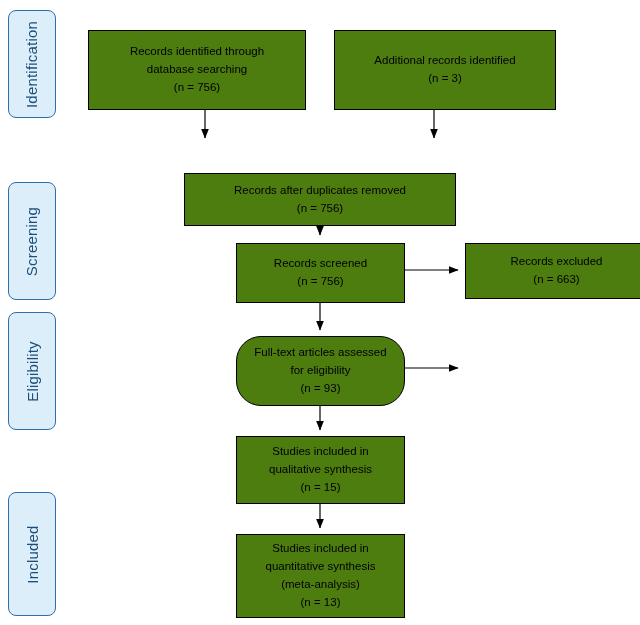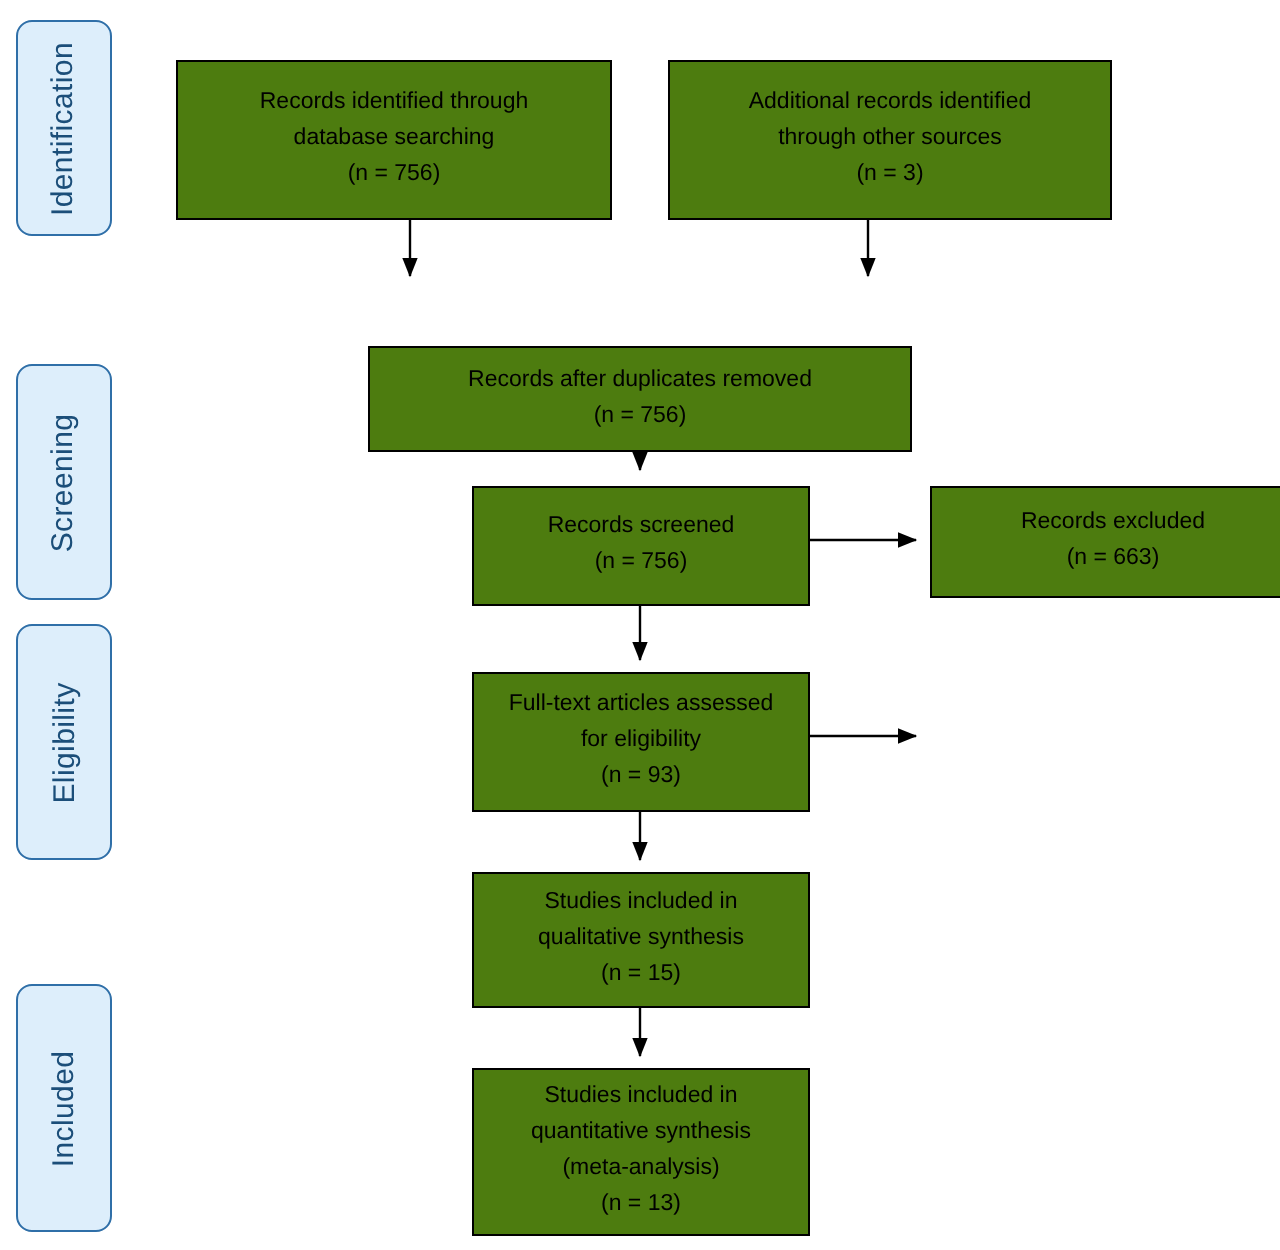--- a/index.html
+++ b/index.html
@@ -109,40 +109,39 @@
   </svg>
 
   <div class="box" style="left:88px; top:30px; width:218px; height:80px;">
     <span class="ln">Records identified through</span>
     <span class="ln">database searching</span>
     <span class="ln">(n = 756)</span>
   </div>
 
   <div class="box" style="left:334px; top:30px; width:222px; height:80px;">
     <span class="ln">Additional records identified</span>
-    <span class="ln">through other sources</span>
     <span class="ln">(n = 3)</span>
   </div>
 
   <div class="box" style="left:184px; top:146px; width:272px; height:53px;margin-top:27px;">
     <span class="ln">Records after duplicates removed</span>
     <span class="ln">(n = 756)</span>
   </div>
 
   <div class="box" style="left:236px; top:243px; width:169px; height:60px;">
     <span class="ln">Records screened</span>
     <span class="ln">(n = 756)</span>
   </div>
 
   <div class="box" style="left:465px; top:243px; width:183px; height:56px;">
     <span class="ln">Records excluded</span>
     <span class="ln">(n = 663)</span>
   </div>
 
-  <div class="box" style="left:236px; top:336px; width:169px; height:70px;">
+  <div class="box" style="left:236px; top:336px; width:169px; height:70px;border-radius:25px;">
     <span class="ln">Full-text articles assessed</span>
     <span class="ln">for eligibility</span>
     <span class="ln">(n = 93)</span>
   </div>
 
 
   <div class="box" style="left:236px; top:436px; width:169px; height:68px;">
     <span class="ln">Studies included in</span>
     <span class="ln">qualitative synthesis</span>
     <span class="ln">(n = 15)</span>

